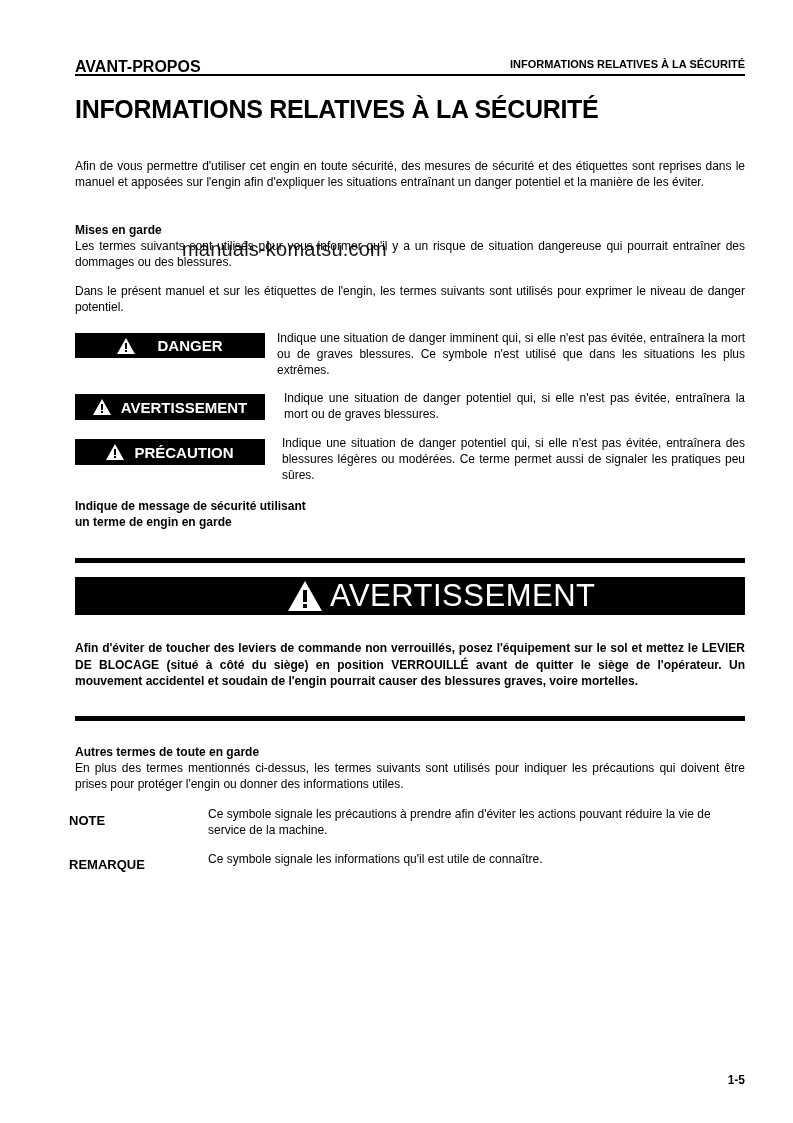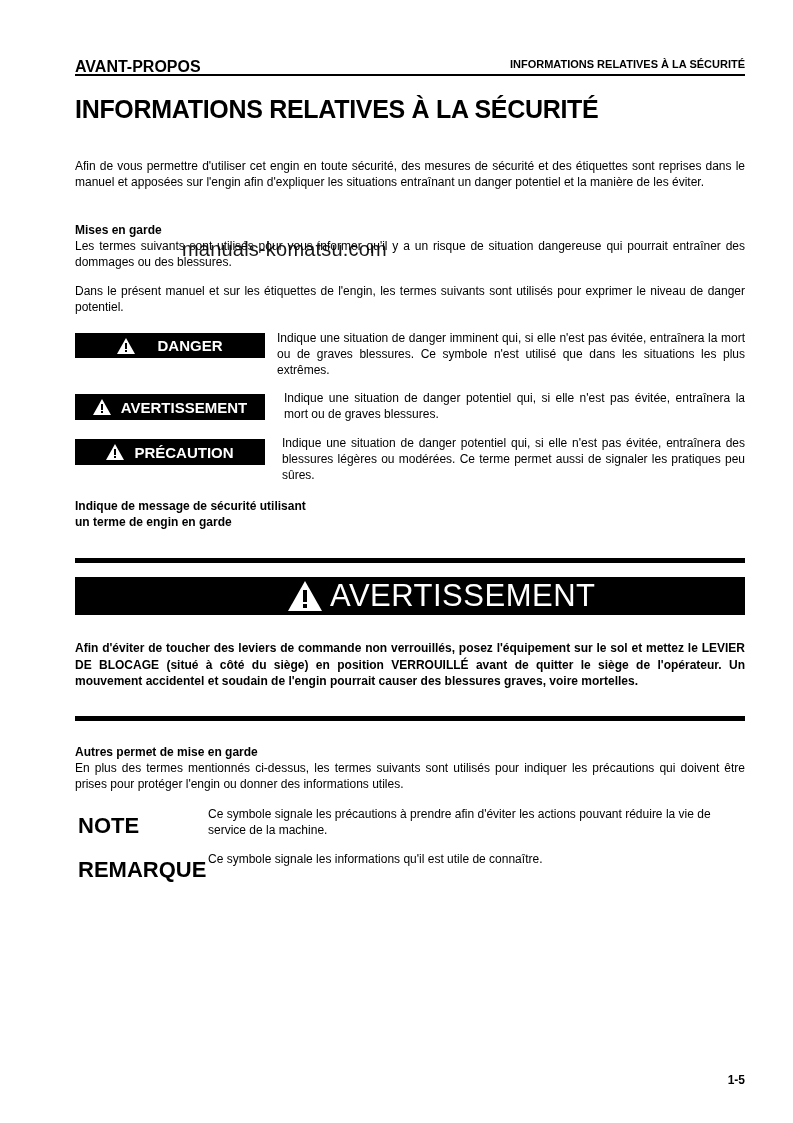--- a/index.html
+++ b/index.html
@@ -19,21 +19,21 @@
     .badge { left: 75px; width: 190px; height: 26px; background: #000; color: #fff;
              display: flex; align-items: center; justify-content: center; font-weight: bold; font-size: 15px; }
     .badge .ico { margin-right: 10px; display: inline-block; width: 18px; height: 16px; }
     .desc { font-size: 12px; line-height: 16px; text-align: justify; }
     .rule-thick { left: 75px; width: 670px; height: 5px; background: #000; }
     .big-banner { left: 75px; width: 670px; top: 577px; height: 38px; background: #000; color: #fff;
                   font-size: 31px; letter-spacing: 0.5px; }
     .big-banner .inner { position: absolute; left: 213px; top: 2px; display: flex; align-items: center; height: 34px; }
     .big-banner .ico { width: 34px; height: 30px; margin-right: 8px; }
     .bold-para { left: 75px; width: 670px; font-size: 12px; line-height: 16.5px; font-weight: bold; text-align: justify; }
-    .term { left: 78px; font-size: 22px; font-weight: bold; }
+    .term { left: 69px; font-size: 13px; font-weight: bold; }
     .term-desc { left: 208px; width: 537px; font-size: 12px; line-height: 16px; }
     .pagenum { right: 48px; top: 1073px; font-size: 12px; font-weight: bold; }
   </style>
 </head>
 <body>
 
 <div class="abs hdr hdr-left">AVANT-PROPOS</div>
 <div class="abs hdr hdr-right">INFORMATIONS RELATIVES À LA SÉCURITÉ</div>
 <div class="abs hdr-rule"></div>
 
@@ -86,21 +86,21 @@
         <polygon points="17,0 34,30 0,30" fill="#fff"></polygon>
         <rect x="15" y="9" width="4" height="12" fill="#000"></rect>
         <rect x="15" y="23" width="4" height="4" fill="#000"></rect>
       </svg>
     <span>AVERTISSEMENT</span>
   </div>
 </div>
 <div class="abs bold-para" style="top:640px;">Afin d'éviter de toucher des leviers de commande non verrouillés, posez l'équipement sur le sol et mettez le LEVIER DE BLOCAGE (situé à côté du siège) en position VERROUILLÉ avant de quitter le siège de l'opérateur. Un mouvement accidentel et soudain de l'engin pourrait causer des blessures graves, voire mortelles.</div>
 <div class="abs rule-thick" style="top:716px;"></div>
 
-<div class="abs sub" style="top:744px;">Autres permet de mise en garde</div>
+<div class="abs sub" style="top:744px;">Autres termes de toute en garde</div>
 <div class="abs para" style="top:760px;">En plus des termes mentionnés ci-dessus, les termes suivants sont utilisés pour indiquer les précautions qui doivent être prises pour protéger l'engin ou donner des informations utiles.</div>
 
 <div class="abs term" style="top:813px;">NOTE</div>
 <div class="abs term-desc" style="top:806px;">Ce symbole signale les précautions à prendre afin d'éviter les actions pouvant réduire la vie de service de la machine.</div>
 
 <div class="abs term" style="top:857px;">REMARQUE</div>
 <div class="abs term-desc" style="top:851px;">Ce symbole signale les informations qu'il est utile de connaître.</div>
 
 <div class="abs pagenum">1-5</div>
 

